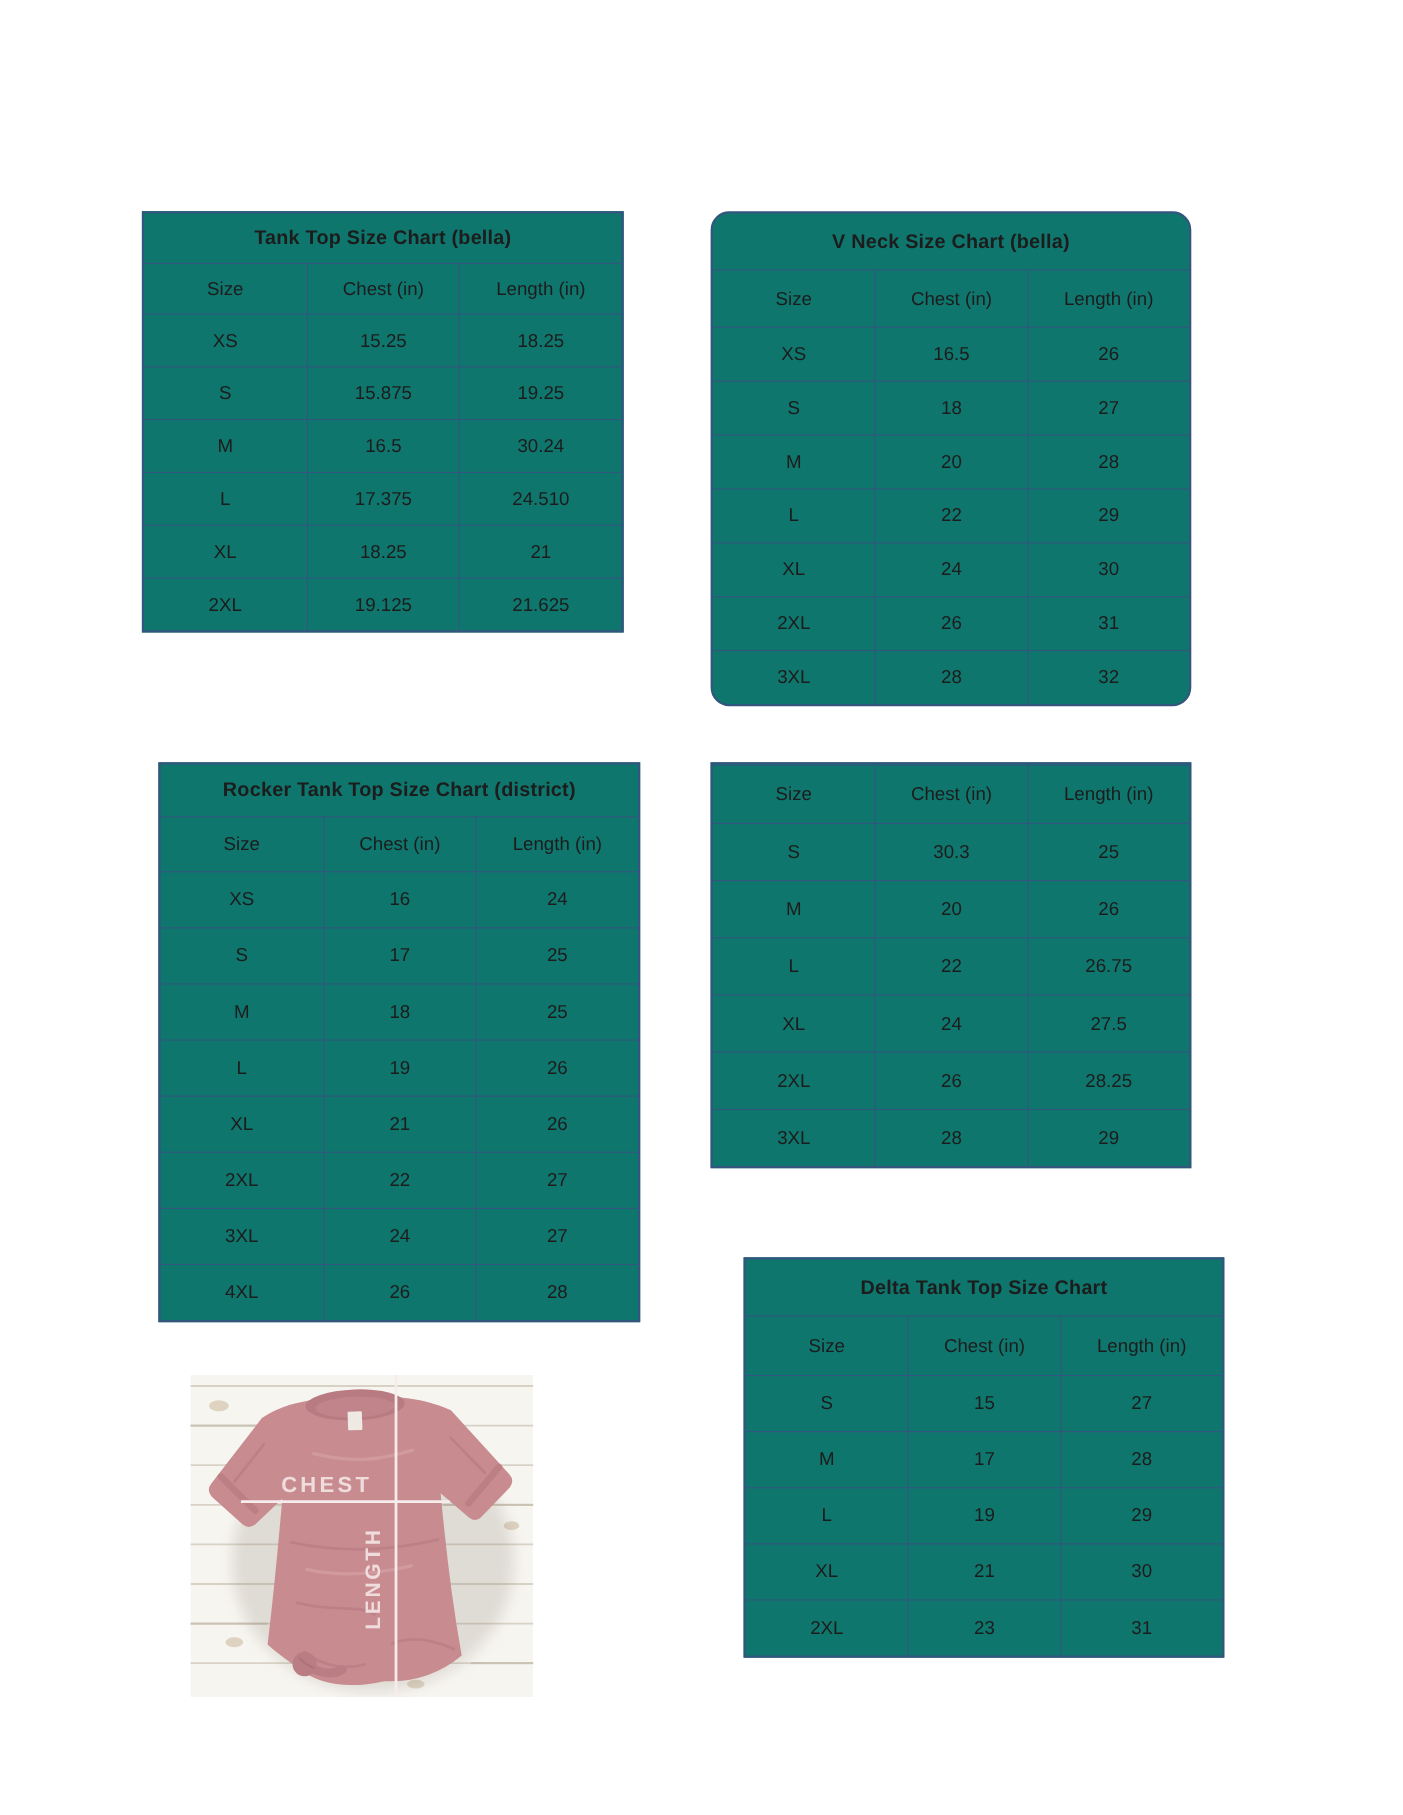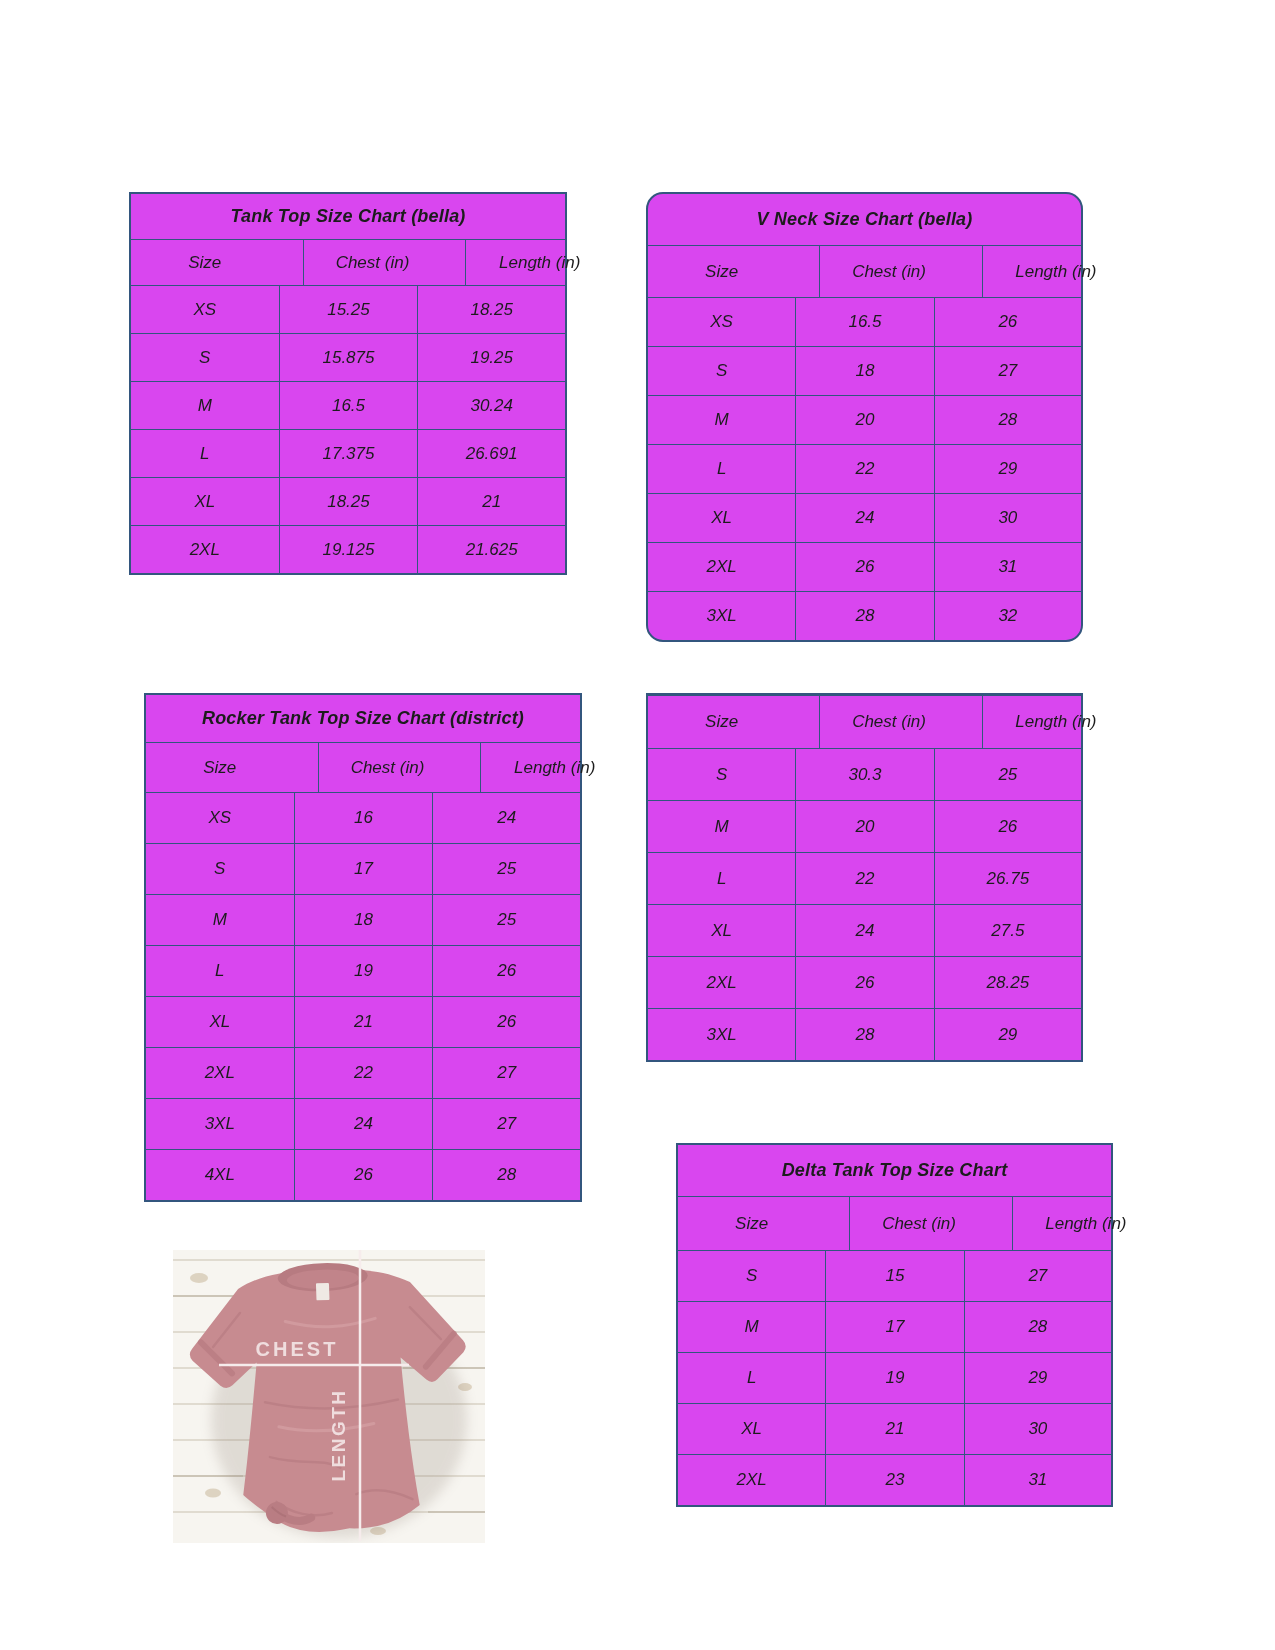--- a/index.html
+++ b/index.html
@@ -9,42 +9,41 @@
     position: relative;
     background: #ffffff;
     font-family: "Liberation Sans", sans-serif;
     color: #1c1c1c;
   }
   .page { position: absolute; inset: 0; }
 
   
   .size-table {
     position: absolute;
-    background: #d946ef;
+    background: #0f766e;
     border: 2.5px solid #33567e;
     box-sizing: border-box;
-    font-style: italic;
   }
   .t-title {
     height: var(--th);
     display: flex;
     align-items: center;
     justify-content: center;
     font-weight: bold;
     font-size: 18px;
     letter-spacing: 0.2px;
   }
   .t-row {
     display: grid;
     grid-template-columns: 34% 32% 34%;
     border-top: 1.5px solid #33567e;
     height: var(--rh);
     box-sizing: border-box;
   }
-  .t-row.t-head { height: var(--hh); gap: 24px; }
+  .t-row.t-head { height: var(--hh); }
   .t-cell {
     display: flex;
     align-items: center;
     justify-content: center;
     font-size: 17px;
     border-left: 1.5px solid #33567e;
     box-sizing: border-box;
   }
   .t-cell.c0 { border-left: none; }
 
@@ -90,21 +89,21 @@
         <div class="t-cell c2">19.25</div>
       </div>
       <div class="t-row">
         <div class="t-cell c0">M</div>
         <div class="t-cell c1">16.5</div>
         <div class="t-cell c2">30.24</div>
       </div>
       <div class="t-row">
         <div class="t-cell c0">L</div>
         <div class="t-cell c1">17.375</div>
-        <div class="t-cell c2">26.691</div>
+        <div class="t-cell c2">24.510</div>
       </div>
       <div class="t-row">
         <div class="t-cell c0">XL</div>
         <div class="t-cell c1">18.25</div>
         <div class="t-cell c2">21</div>
       </div>
       <div class="t-row">
         <div class="t-cell c0">2XL</div>
         <div class="t-cell c1">19.125</div>
         <div class="t-cell c2">21.625</div>

